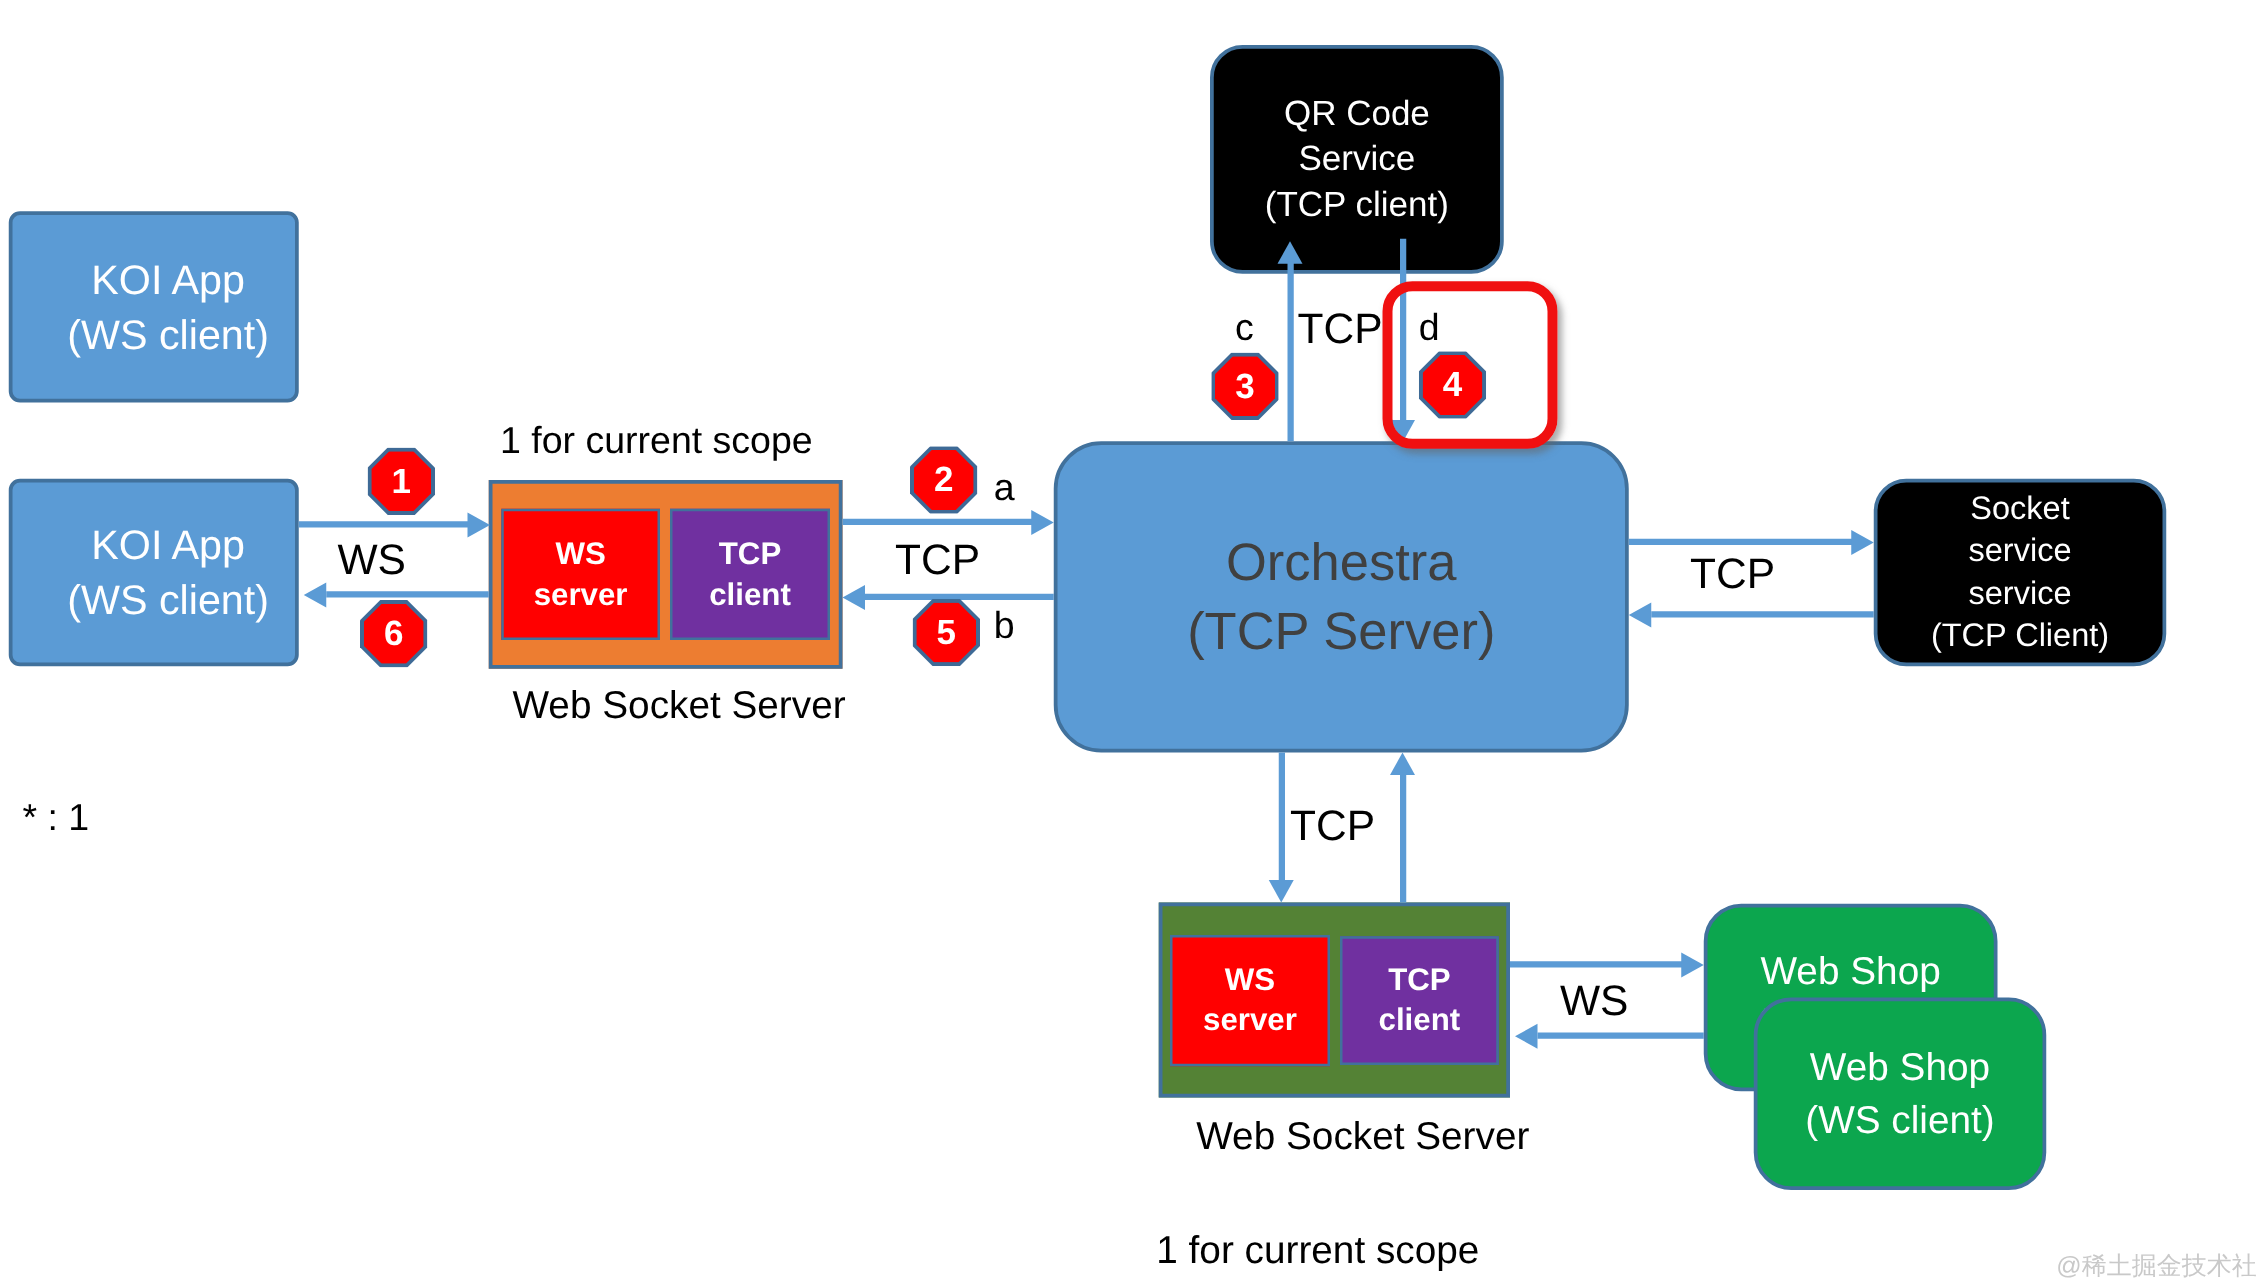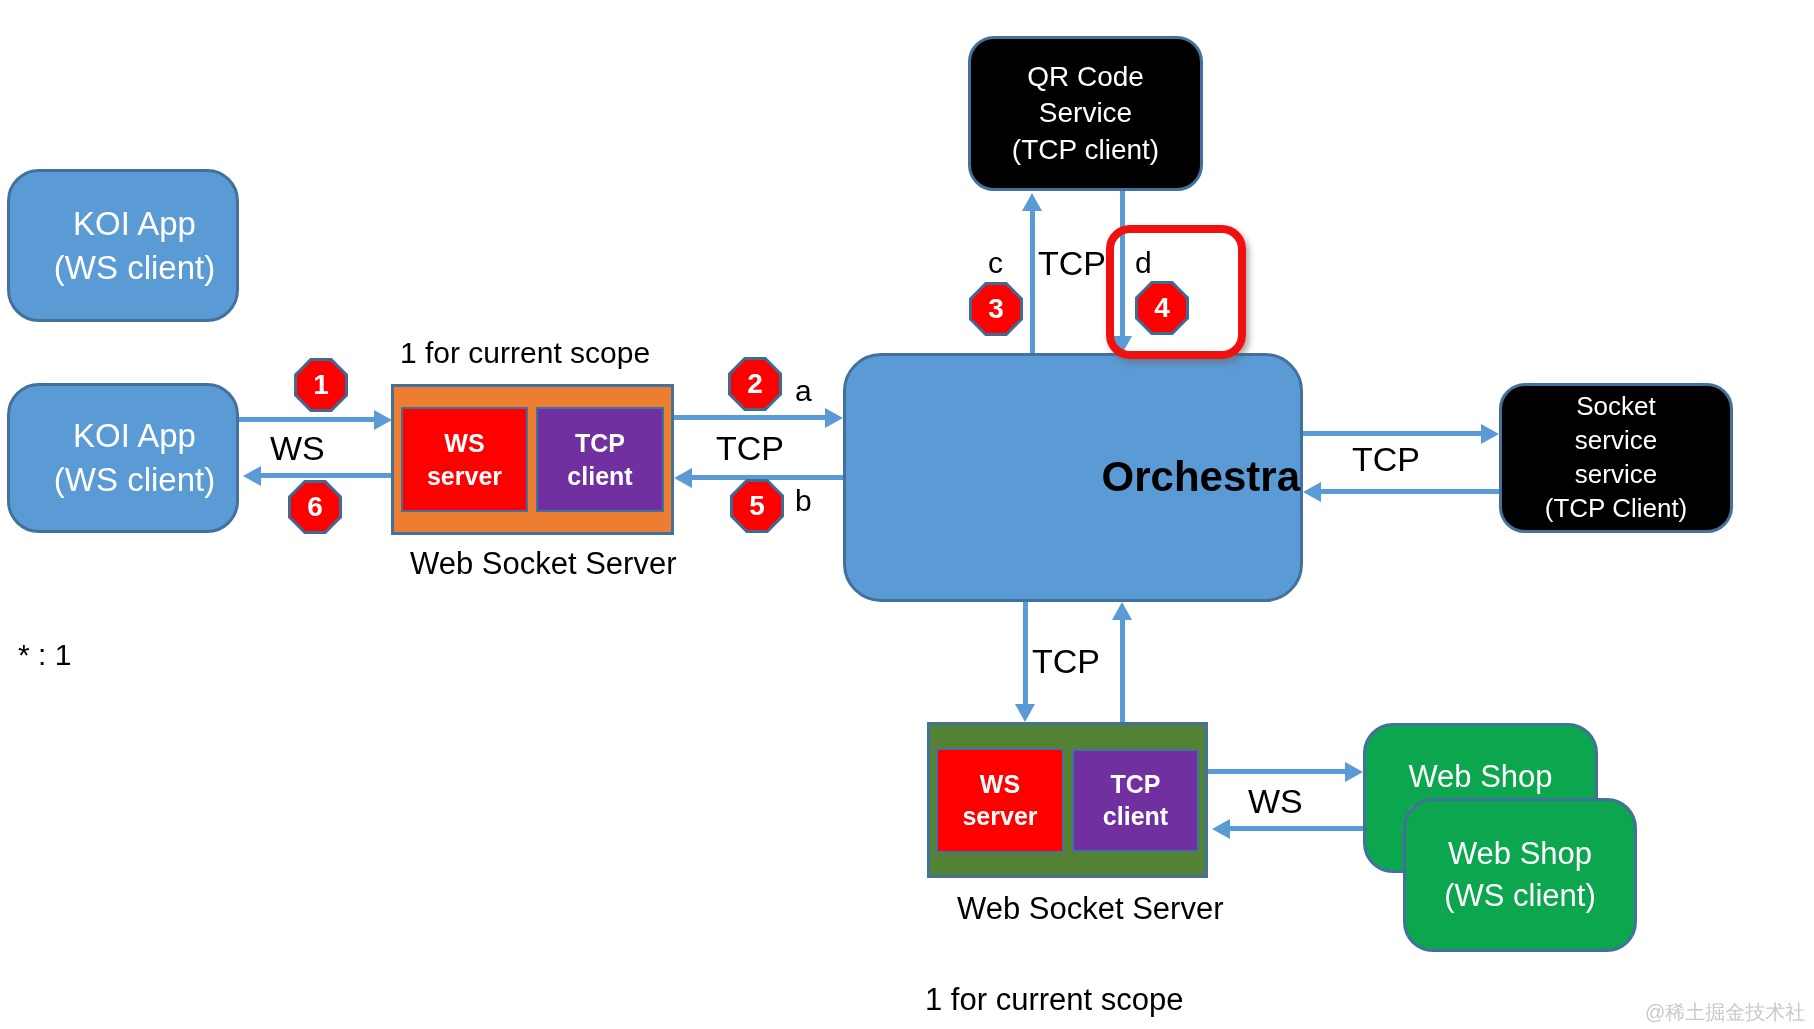--- a/index.html
+++ b/index.html
@@ -1,25 +1,25 @@
 <!DOCTYPE html>
 <html><head>
 <meta charset="utf-8">
 <style>
   html,body{margin:0;padding:0;background:#fff;}
   #stage{position:relative;width:1814px;height:1029px;background:#ffffff;overflow:hidden;
          font-family:"Liberation Sans",sans-serif;}
   
   .node{position:absolute;display:flex;flex-direction:column;align-items:center;justify-content:center;
         text-align:center;box-sizing:border-box;}
-  .blue-node{background:#5B9BD5;border:3px solid #41719C;border-radius:32px;color:#fff;font-size:33px;line-height:1.32;padding-left:23px;}
+  .blue-node{background:#5B9BD5;border:3px solid #41719C;border-radius:9px;color:#fff;font-size:33px;line-height:1.32;padding-left:23px;}
   .black-node{background:#000;border:3px solid #41719C;border-radius:26px;color:#fff;font-size:28px;line-height:1.3;}
   .green-node{background:#0CA64E;border:3px solid #41719C;border-radius:30px;color:#fff;font-size:31px;line-height:1.35;}
-  .orchestra{background:#5B9BD5;border:3px solid #41719C;border-radius:38px;color:#000000;
-             font-size:42px;font-weight:bold;line-height:1.3;align-items:flex-end;}
+  .orchestra{background:#5B9BD5;border:3px solid #41719C;border-radius:38px;color:#404040;
+             font-size:42px;font-weight:normal;line-height:1.3;}
   .bridge{position:absolute;box-sizing:border-box;border:3px solid #41719C;display:flex;
           align-items:center;justify-content:center;gap:8px;}
   .bridge-orange{background:#ED7D31;}
   .bridge-olive{background:#548235;}
   .cell{box-sizing:border-box;border:2px solid #41719C;color:#fff;font-weight:bold;font-size:25px;
         line-height:1.3;display:flex;flex-direction:column;align-items:center;justify-content:center;text-align:center;}
   .cell-red{background:#FF0000;}
   .cell-purple{background:#7030A0;}
   
   .shaft-h{position:absolute;height:5px;background:#5B9BD5;}
@@ -73,23 +73,24 @@
   </div>
 
   <div class="caption" style="left:410px;top:541px;">
     <div>Web Socket Server</div>
   </div>
 
   <div class="lbl-sm" style="left:18px;top:638px;">* : 1</div>
 
   <div class="node orchestra" style="left:843px;top:353px;width:460px;height:249px;">
     <span>Orchestra</span>
+    <span>(TCP Server)</span>
   </div>
 
-  <div class="node black-node" style="left:968px;top:36px;width:235px;height:155px;">
+  <div class="node black-node" style="left:968px;top:36px;width:235px;height:183px;">
     <span>QR Code</span>
     <span>Service</span>
     <span>(TCP client)</span>
   </div>
 
   <div class="node black-node" style="left:1499px;top:383px;width:234px;height:150px;font-size:26px;">
     <span>Socket</span>
     <span>service</span>
     <span>service</span>
     <span>(TCP Client)</span>

